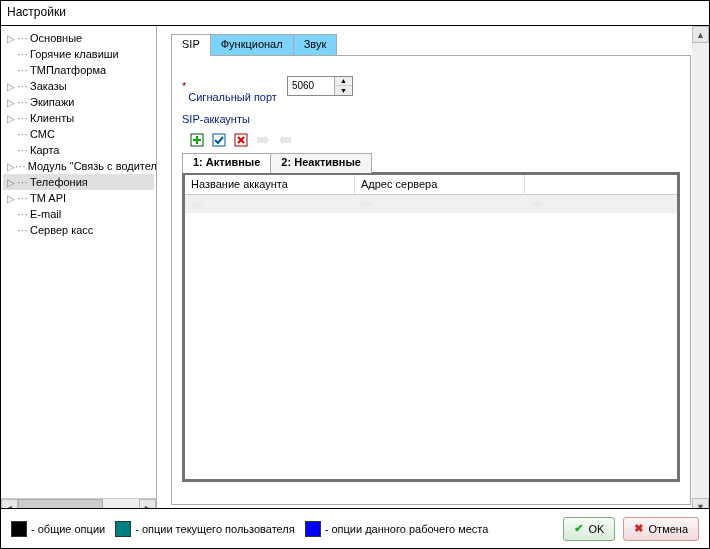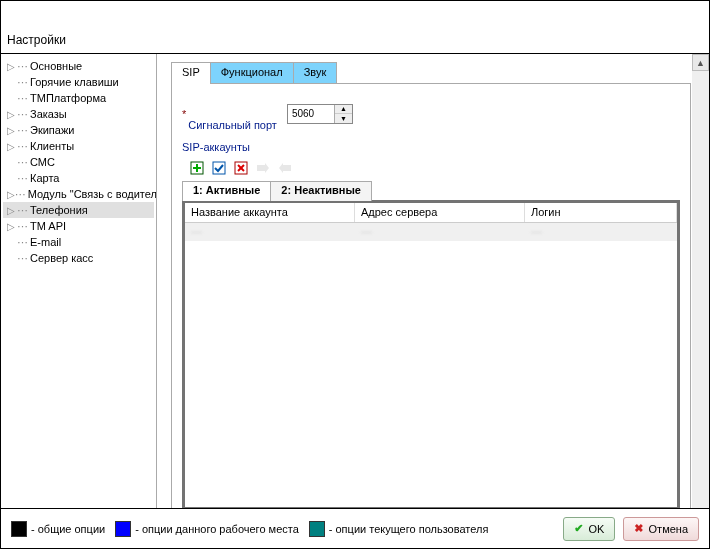--- a/index.html
+++ b/index.html
@@ -11,21 +11,20 @@
     width: 710px;
     height: 549px;
     border: 1px solid #000;
     position: relative;
     overflow: hidden;
     color: #000;
   }
   .title {
     padding: 4px 14px 6px 6px;
     font-size: 12px;
-    margin-top: 28px;
   }
   .main {
     display: flex;
     height: 490px;
     border-top: 1px solid #000;
   }
   .sidebar {
     width: 156px;
     border-right: 1px solid #aaa;
     display: flex;
@@ -413,21 +412,20 @@
 
       <div class="subtabs" id="subtabs">
           <div class="subtab active">1: Активные</div>
           <div class="subtab">2: Неактивные</div>
         </div>
 
       <div class="grid">
         <div class="grid-head">
           <div class="col1">Название аккаунта</div>
           <div class="col2">Адрес сервера</div>
-          <div class="col3">Логин</div>
         </div>
         <div class="grid-row">
           <div class="col1">—</div>
           <div class="col2">—</div>
           <div class="col3">—</div>
         </div>
       </div>
 
     </div>
 
@@ -439,26 +437,26 @@
   </div>
 </div>
 
 <div class="footer">
   <div id="legend" style="display:flex;">
       <div class="legend">
         <div class="swatch" style="background: rgb(0, 0, 0);"></div>
         <span>- общие опции</span>
       </div>
       <div class="legend">
+        <div class="swatch" style="background: rgb(0, 128, 128);"></div>
+        <span>- опции текущего пользователя</span>
+      </div>
+      <div class="legend">
         <div class="swatch" style="background: rgb(0, 0, 255);"></div>
         <span>- опции данного рабочего места</span>
-      </div>
-      <div class="legend">
-        <div class="swatch" style="background: rgb(0, 128, 128);"></div>
-        <span>- опции текущего пользователя</span>
       </div>
     </div>
   <div class="spacer"></div>
   <div class="btn">
     <span class="ok-ic">✔</span>
     <span>OK</span>
   </div>
   <div style="width:8px"></div>
   <div class="btn cancel">
     <span class="x-ic">✖</span>

